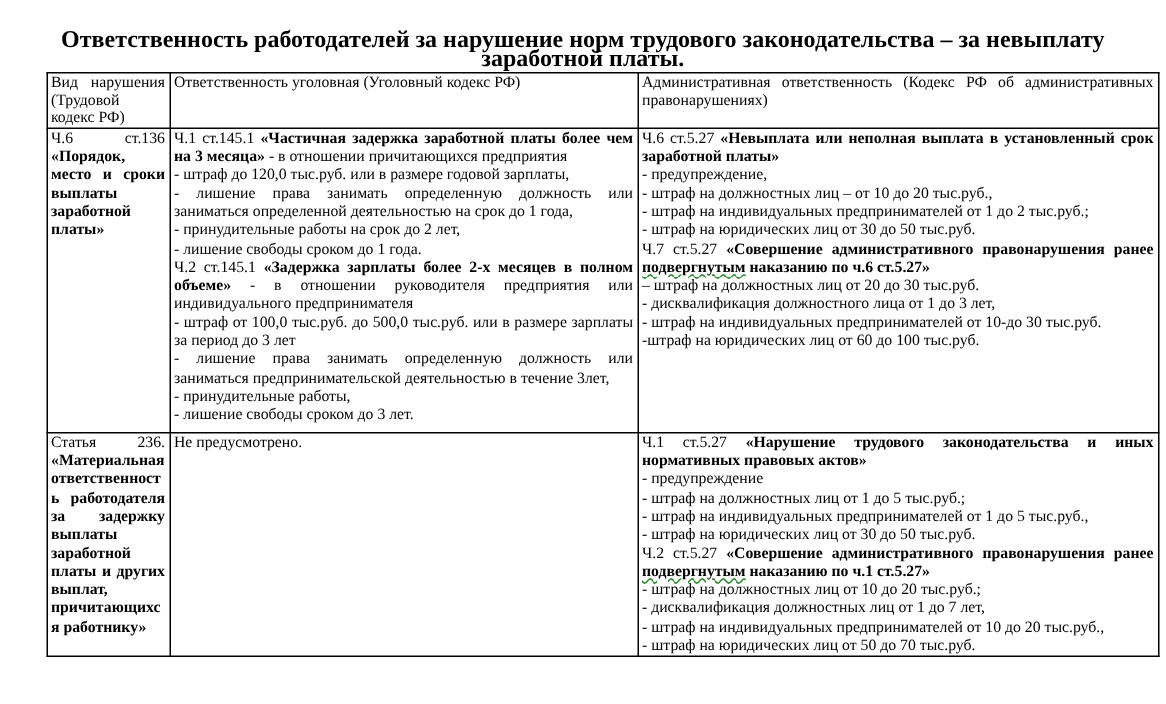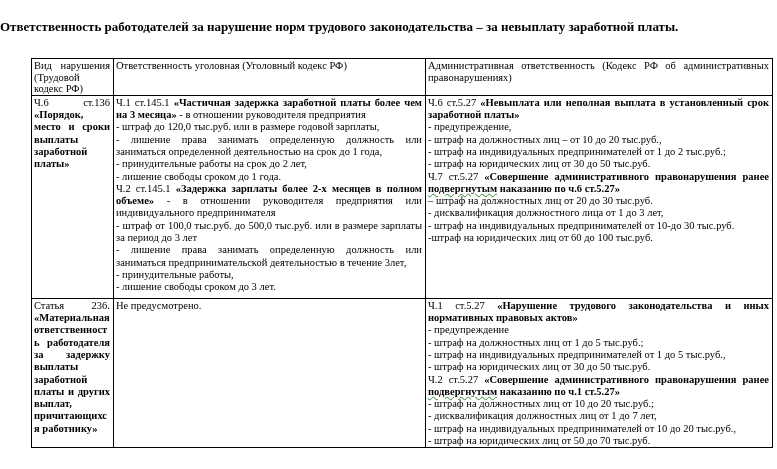--- a/index.html
+++ b/index.html
@@ -6,28 +6,28 @@
   body {
     width: 777px; height: 469px;
     background: #ffffff;
     color: #000;
     font-family: "Liberation Serif", "DejaVu Serif", serif;
     position: relative;
     overflow: hidden;
   }
   .doc-title {
     padding-top: 20px;
-    text-align: left;
+    text-align: center;
     font-weight: bold;
-    font-size: 13px;
+    font-size: 16px;
     line-height: 13px;
   }
   table.liability {
     position: absolute;
-    left: 31px; top: 58px;
+    left: 31px; top: 48px;
     width: 741px;
     border-collapse: collapse;
     table-layout: fixed;
     padding-left: 32px;
   }
   table.liability col.c1 { width: 82px; }
   table.liability col.c2 { width: 312px; }
   table.liability col.c3 { width: 347px; }
   table.liability th, table.liability td {
     border: 1px solid #000;
@@ -72,21 +72,21 @@
     <th>Ответственность уголовная (Уголовный кодекс РФ)</th>
     <th>Административная ответственность (Кодекс РФ об административных правонарушениях)</th>
   </tr>
 
   <tr class="row1">
     <td class="c1">
       <p class="para"><span>Ч.6 ст.136 </span><b>«Порядок, место и сроки выплаты заработной платы»</b></p>
     </td>
 
     <td>
-      <p class="para"><span>Ч.1 ст.145.1 </span><b>«Частичная задержка заработной платы более чем на 3 месяца»</b><span> - в отношении руководителя предприятия</span></p>
+      <p class="para"><span>Ч.1 ст.145.1 </span><b>«Частичная задержка заработной платы более чем на 3 месяца»</b><span> - в отношении причитающихся предприятия</span></p>
       <p class="para">- штраф до 120,0 тыс.руб. или в размере годовой зарплаты,</p>
       <p class="para">- лишение права занимать определенную должность или заниматься определенной деятельностью на срок до 1 года,</p>
       <p class="para">- принудительные работы на срок до 2 лет,</p>
       <p class="para">- лишение свободы сроком до 1 года.</p>
       <p class="para"><span>Ч.2 ст.145.1 </span><b>«Задержка зарплаты более 2-х месяцев в полном объеме»</b><span> - в отношении руководителя предприятия или индивидуального предпринимателя</span></p>
       <p class="para">- штраф от 100,0 тыс.руб. до 500,0 тыс.руб. или в размере зарплаты за период до 3 лет</p>
       <p class="para">- лишение права занимать определенную должность или заниматься предпринимательской деятельностью в течение 3лет,</p>
       <p class="para">- принудительные работы,</p>
       <p class="para">- лишение свободы сроком до 3 лет.</p>
     </td>

